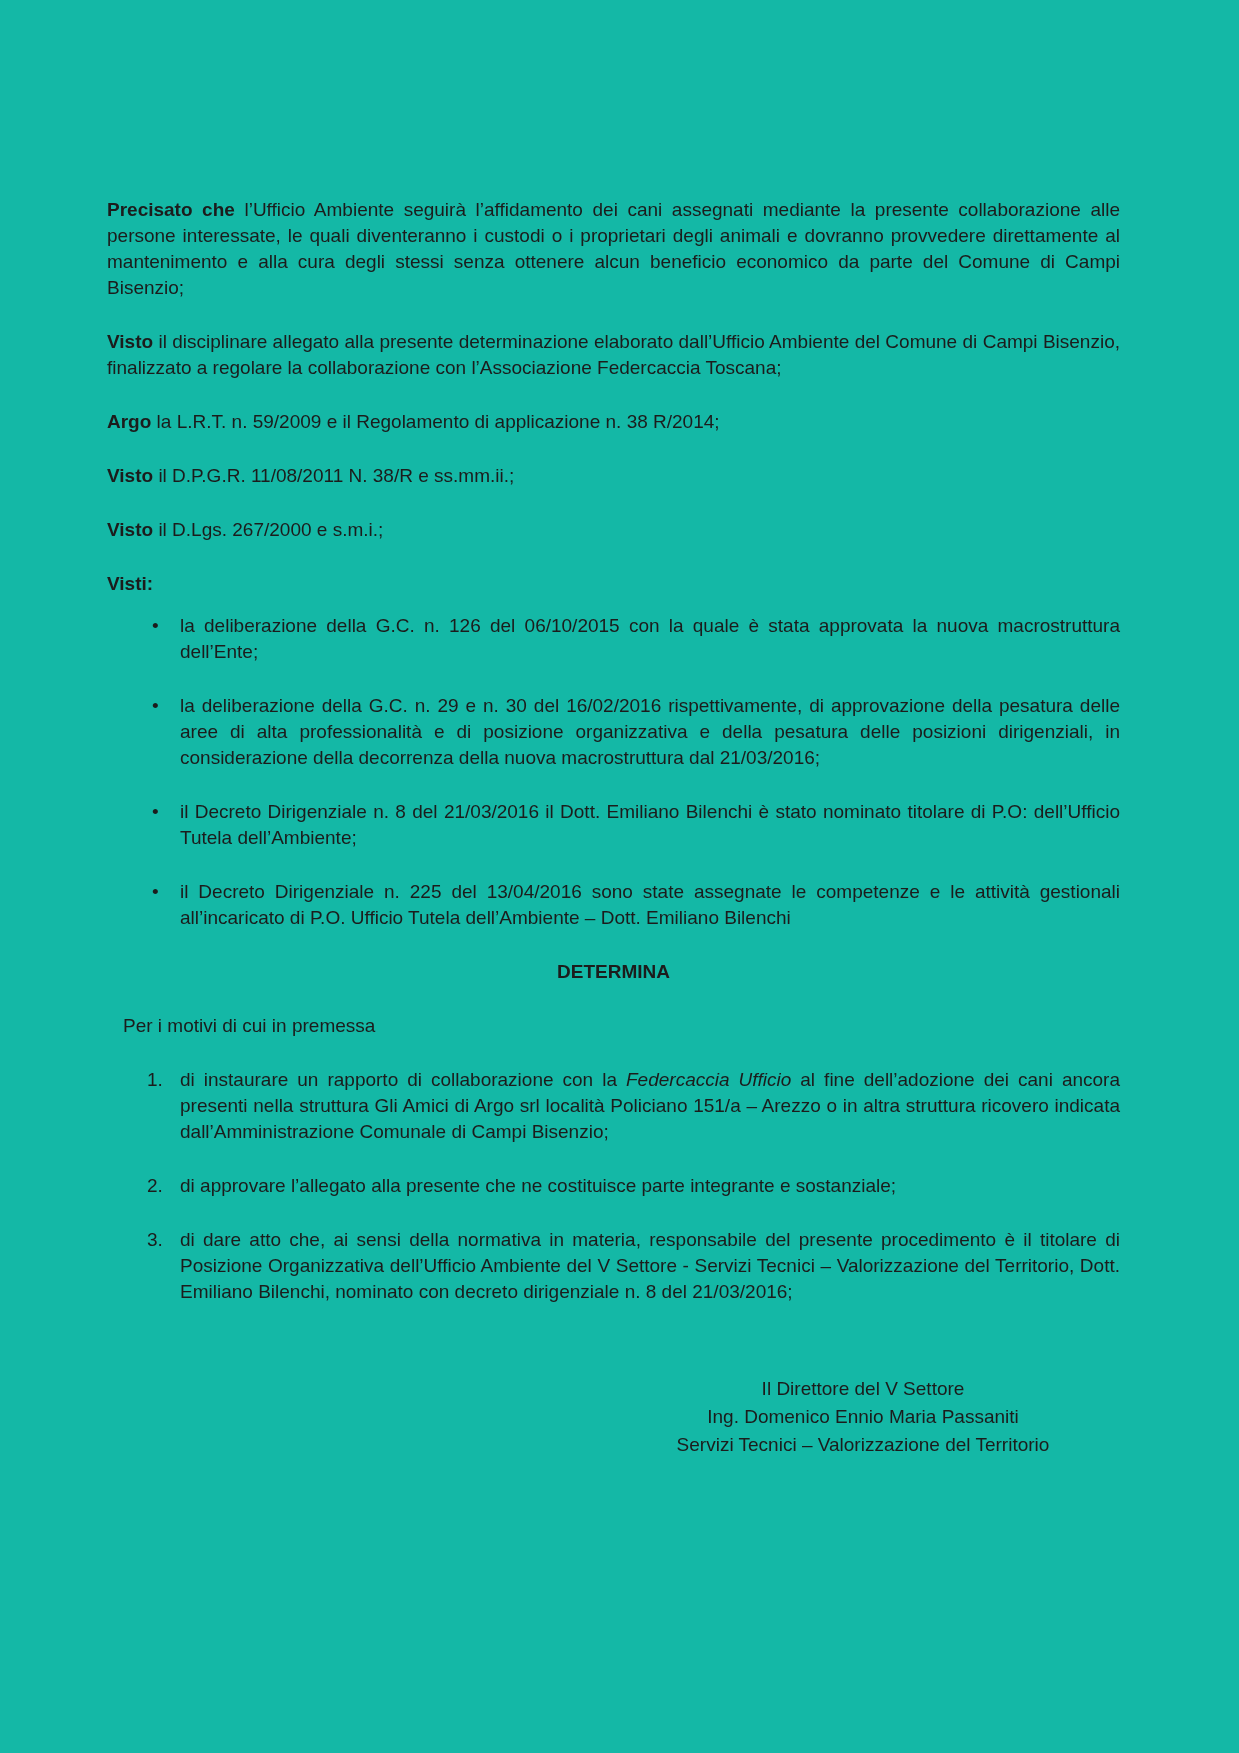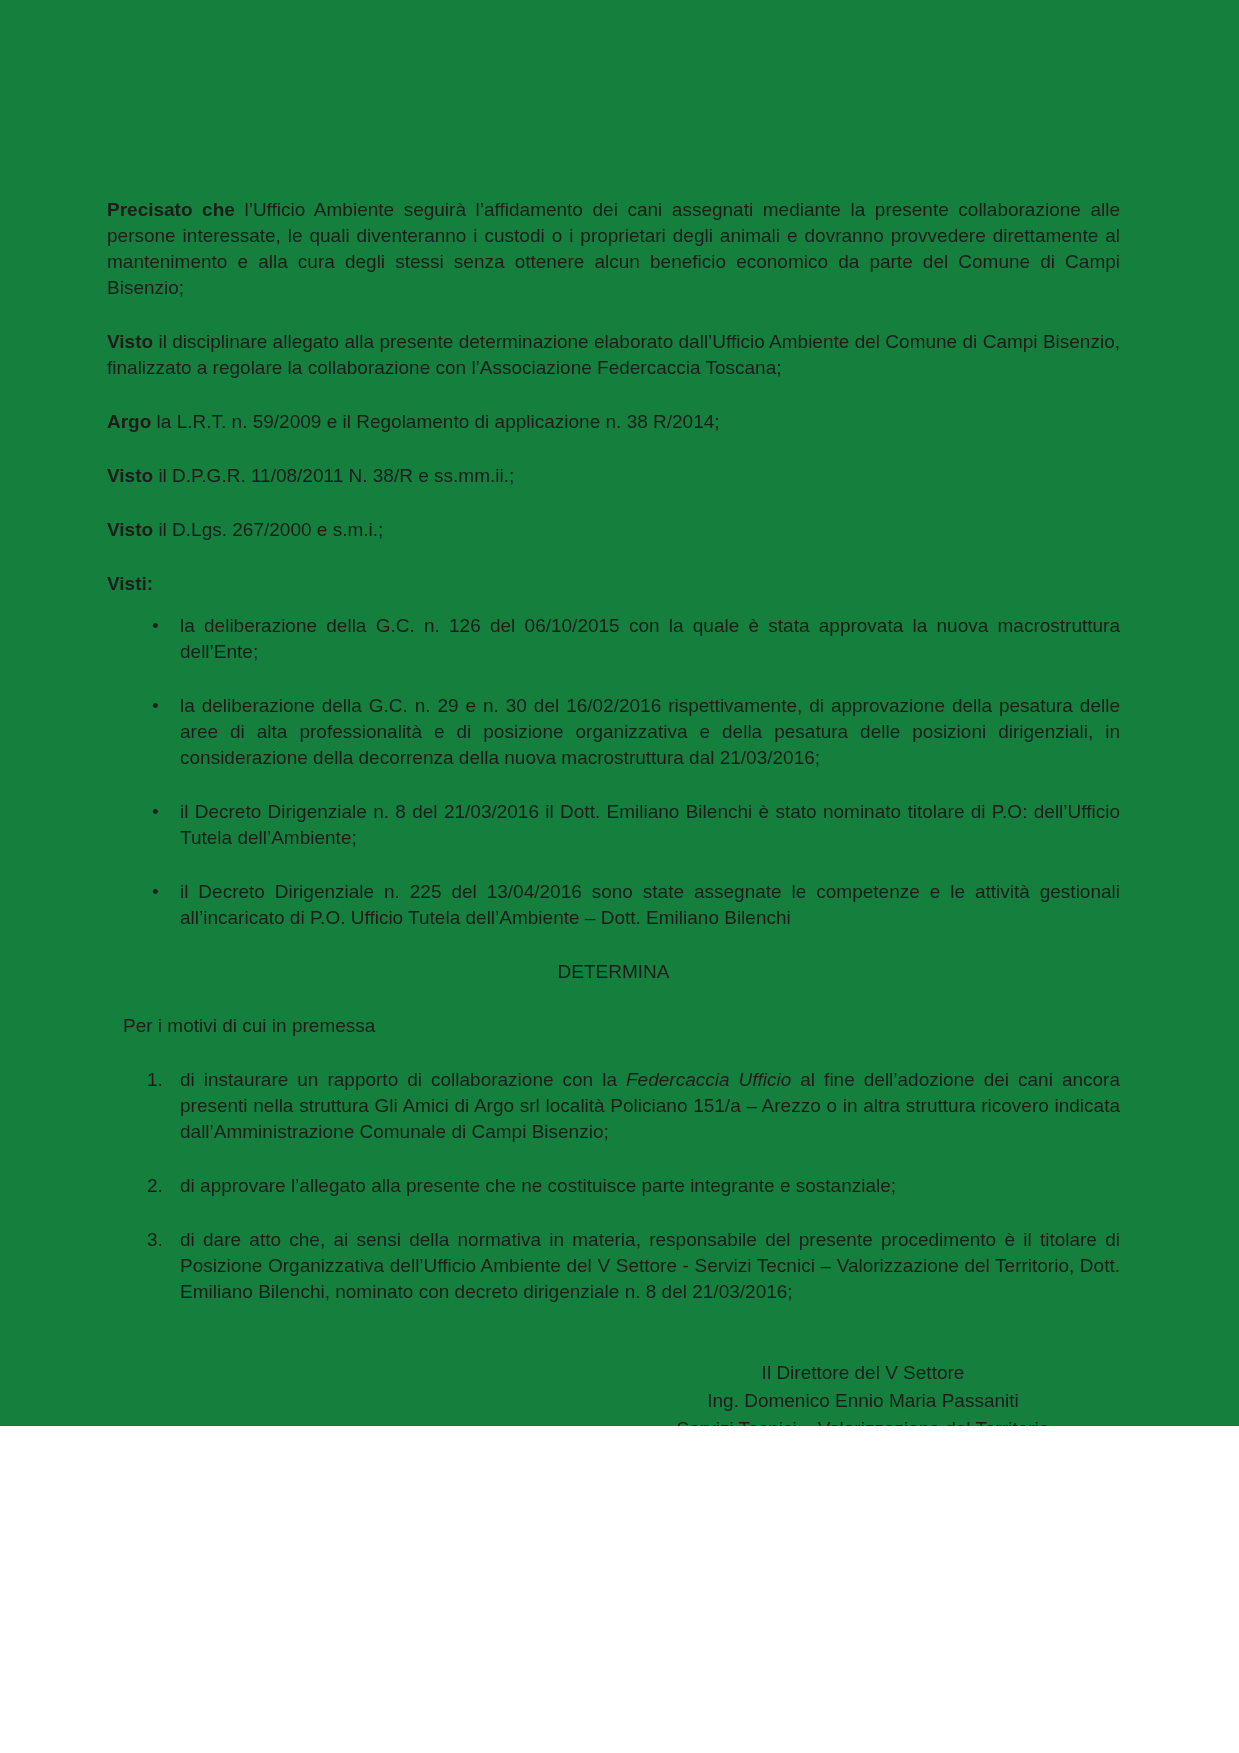--- a/index.html
+++ b/index.html
@@ -3,24 +3,24 @@
 <meta charset="utf-8">
 <style>
   html, body {
     margin: 0;
     padding: 0;
     background: #ffffff;
   }
   .page {
     position: relative;
     width: 1239px;
-    height: 1426px;
+    height: 1753px;
     box-sizing: border-box;
     padding: 197px 119px 0 107px;
-    background: #15803d;
+    background: #14b8a6;
     color: #1c1c1c;
     font-family: "Liberation Sans", "DejaVu Sans", sans-serif;
     font-size: 19px;
     line-height: 26px;
     overflow: hidden;
   }
   .body-text {
     margin: 0 0 28px 0;
     text-align: justify;
   }
@@ -43,21 +43,21 @@
   ul.bullet-list li::before {
     content: "\2022";
     position: absolute;
     left: 45px;
     top: 0;
   }
   h2.determina {
     margin: 28px 0 28px 0;
     font-size: 19px;
     line-height: 26px;
-    font-weight: normal;
+    font-weight: bold;
     text-align: center;
   }
   .intro {
     margin: 0 0 28px 16px;
     text-align: left;
   }
   ol.num-list {
     list-style: none;
     margin: 0;
     padding: 0;
@@ -67,21 +67,21 @@
     padding-left: 73px;
     margin: 0 0 28px 0;
     text-align: justify;
   }
   ol.num-list li .num {
     position: absolute;
     left: 40px;
     top: 0;
   }
   .signature {
-    margin-top: 54px;
+    margin-top: 70px;
     margin-left: 528px;
     width: 456px;
     text-align: center;
     line-height: 28px;
   }
 </style>
 </head>
 <body>
 
 <div class="page">

